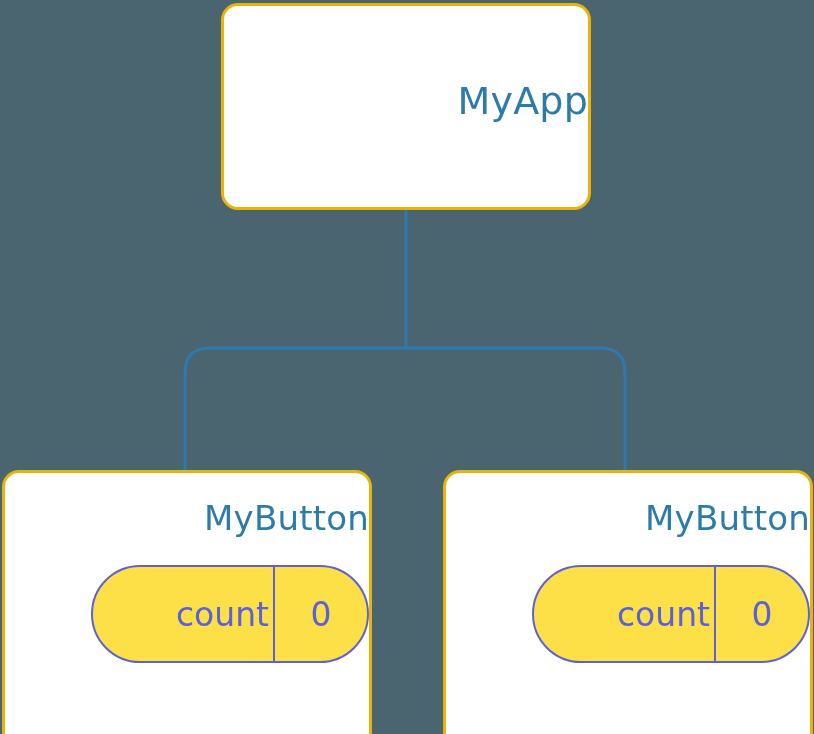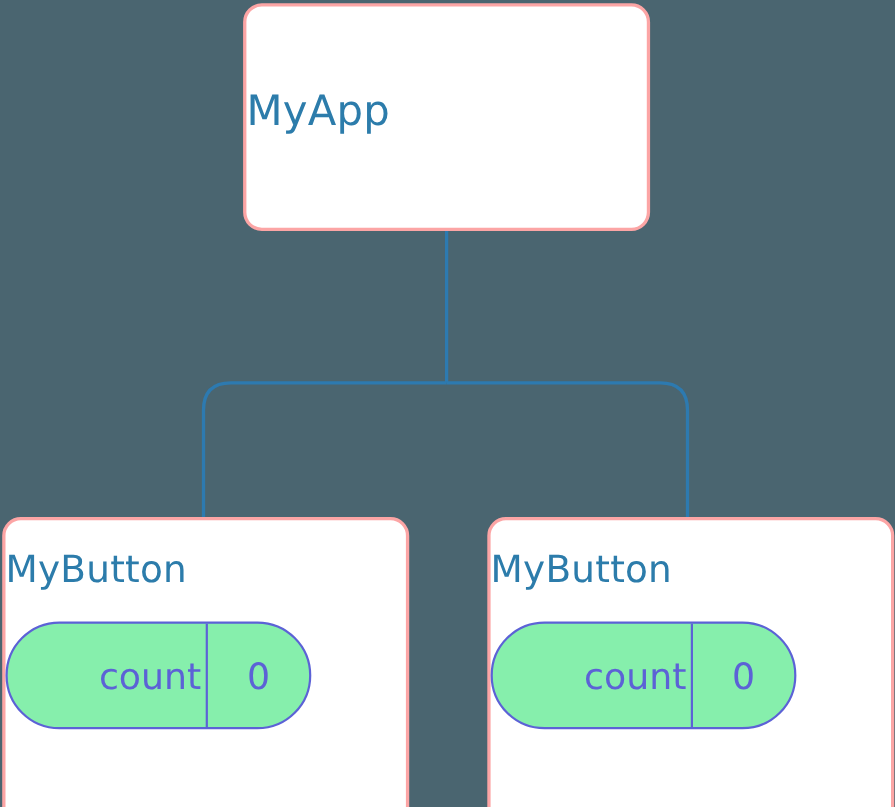--- a/index.html
+++ b/index.html
@@ -31,25 +31,25 @@
     height: 734px;
     z-index: 1;
   }
 
   
   .node {
     position: absolute;
     z-index: 2;
     box-sizing: border-box;
     background: #ffffff;
-    border: 3px solid #fca5a5;
+    border: 3px solid #eab308;
     border-radius: 17px;
     display: flex;
     flex-direction: column;
-    align-items: flex-start;
+    align-items: flex-end;
   }
 
   
   .node-root {
     left: 221px;
     top: 3px;
     width: 370px;
     height: 207px;
     justify-content: flex-start;
   }
@@ -86,21 +86,21 @@
   
   .state-pill {
     position: relative;
     box-sizing: border-box;
     margin-top: 30px;
     height: 98px;
     border: 2px solid #5c62d6;
     border-radius: 49px;
     display: flex;
     align-items: stretch;
-    background: #86efac;
+    background: #fde047;
   }
   .pill-key,
   .pill-value {
     display: flex;
     align-items: center;
     justify-content: center;
     color: #5c62d6;
     font-size: 33px;
     line-height: 1;
     white-space: nowrap;

